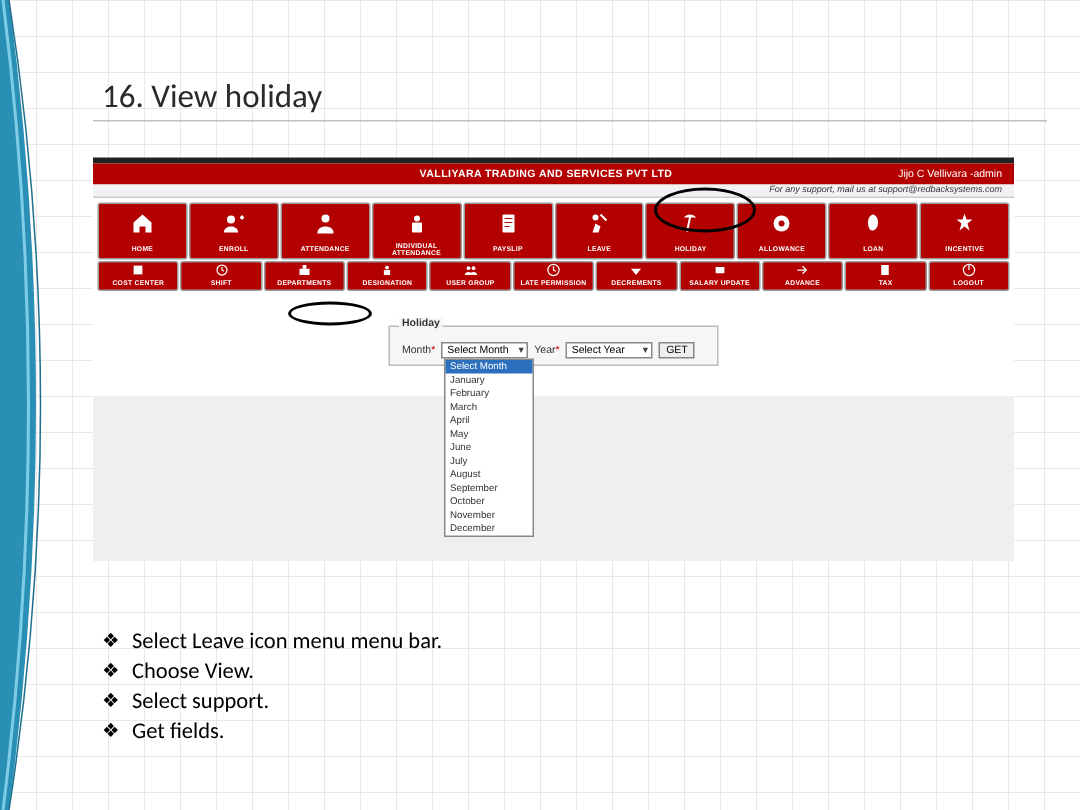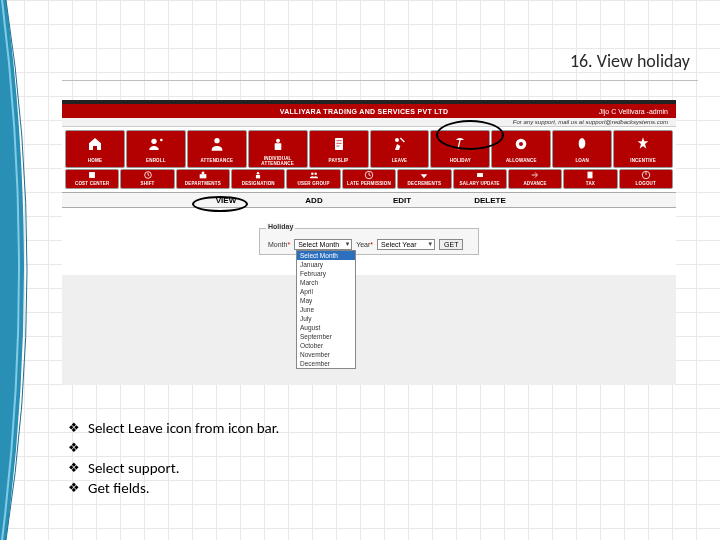--- a/index.html
+++ b/index.html
@@ -28,25 +28,24 @@
     z-index: 1;
     overflow: hidden;
   }
   .left-curve svg { display:block; }
   .slide-content {
     position: relative;
     z-index: 2;
     padding: 50px 30px 0 68px;
   }
   .title {
-    font-size: 18px;
+    font-size: 22px;
     color: #2a2a2a;
     font-weight: 500;
     margin-bottom: 6px;
-    text-align: right;
   }
   .title-underline {
     position: absolute;
     left: 62px;
     top: 80px;
     width: 636px;
     border-top: 1px solid #bfbfbf;
     z-index: 2;
   }
   
@@ -442,26 +441,20 @@
               <circle cx="12" cy="12" r="9" fill="none" stroke="#fff" stroke-width="2"></circle>
               <path d="M12 4v8" stroke="#fff" stroke-width="2"></path>
             </svg>
           </span>
           <span class="lbl">LOGOUT</span>
         </div>
       </div>
 
     <div class="highlight-oval" style="left:374px; top:20px; width:68px; height:30px;"></div>
 
-    <div class="tabbar">
-      <span>VIEW</span>
-      <span>ADD</span>
-      <span>EDIT</span>
-      <span>DELETE</span>
-    </div>
 
     <div class="highlight-oval" style="left:130px; top:96px; width:56px; height:16px;"></div>
 
     <div class="holiday-box">
       <div class="legend">Holiday</div>
       <div class="field-row">
         <label><span>Month</span><span class="req">*</span></label>
         <span class="select">Select Month</span>
         <label><span>Year</span><span class="req">*</span></label>
         <span class="select">Select Year</span>
@@ -485,24 +478,25 @@
         </div>
     </div>
 
     <div style="height:110px;background:#efefef;"></div>
   </div>
 </div>
 
 <div class="instructions">
   <div class="row">
       <span class="bullet">❖</span>
-      <span>Select Leave icon from icon bar.</span>
+      <span>Select Leave icon menu menu bar.</span>
     </div>
   <div class="row">
       <span class="bullet">❖</span>
+      <span>Choose View.</span>
     </div>
   <div class="row">
       <span class="bullet">❖</span>
       <span>Select support.</span>
     </div>
   <div class="row">
       <span class="bullet">❖</span>
       <span>Get fields.</span>
     </div>
 </div>

